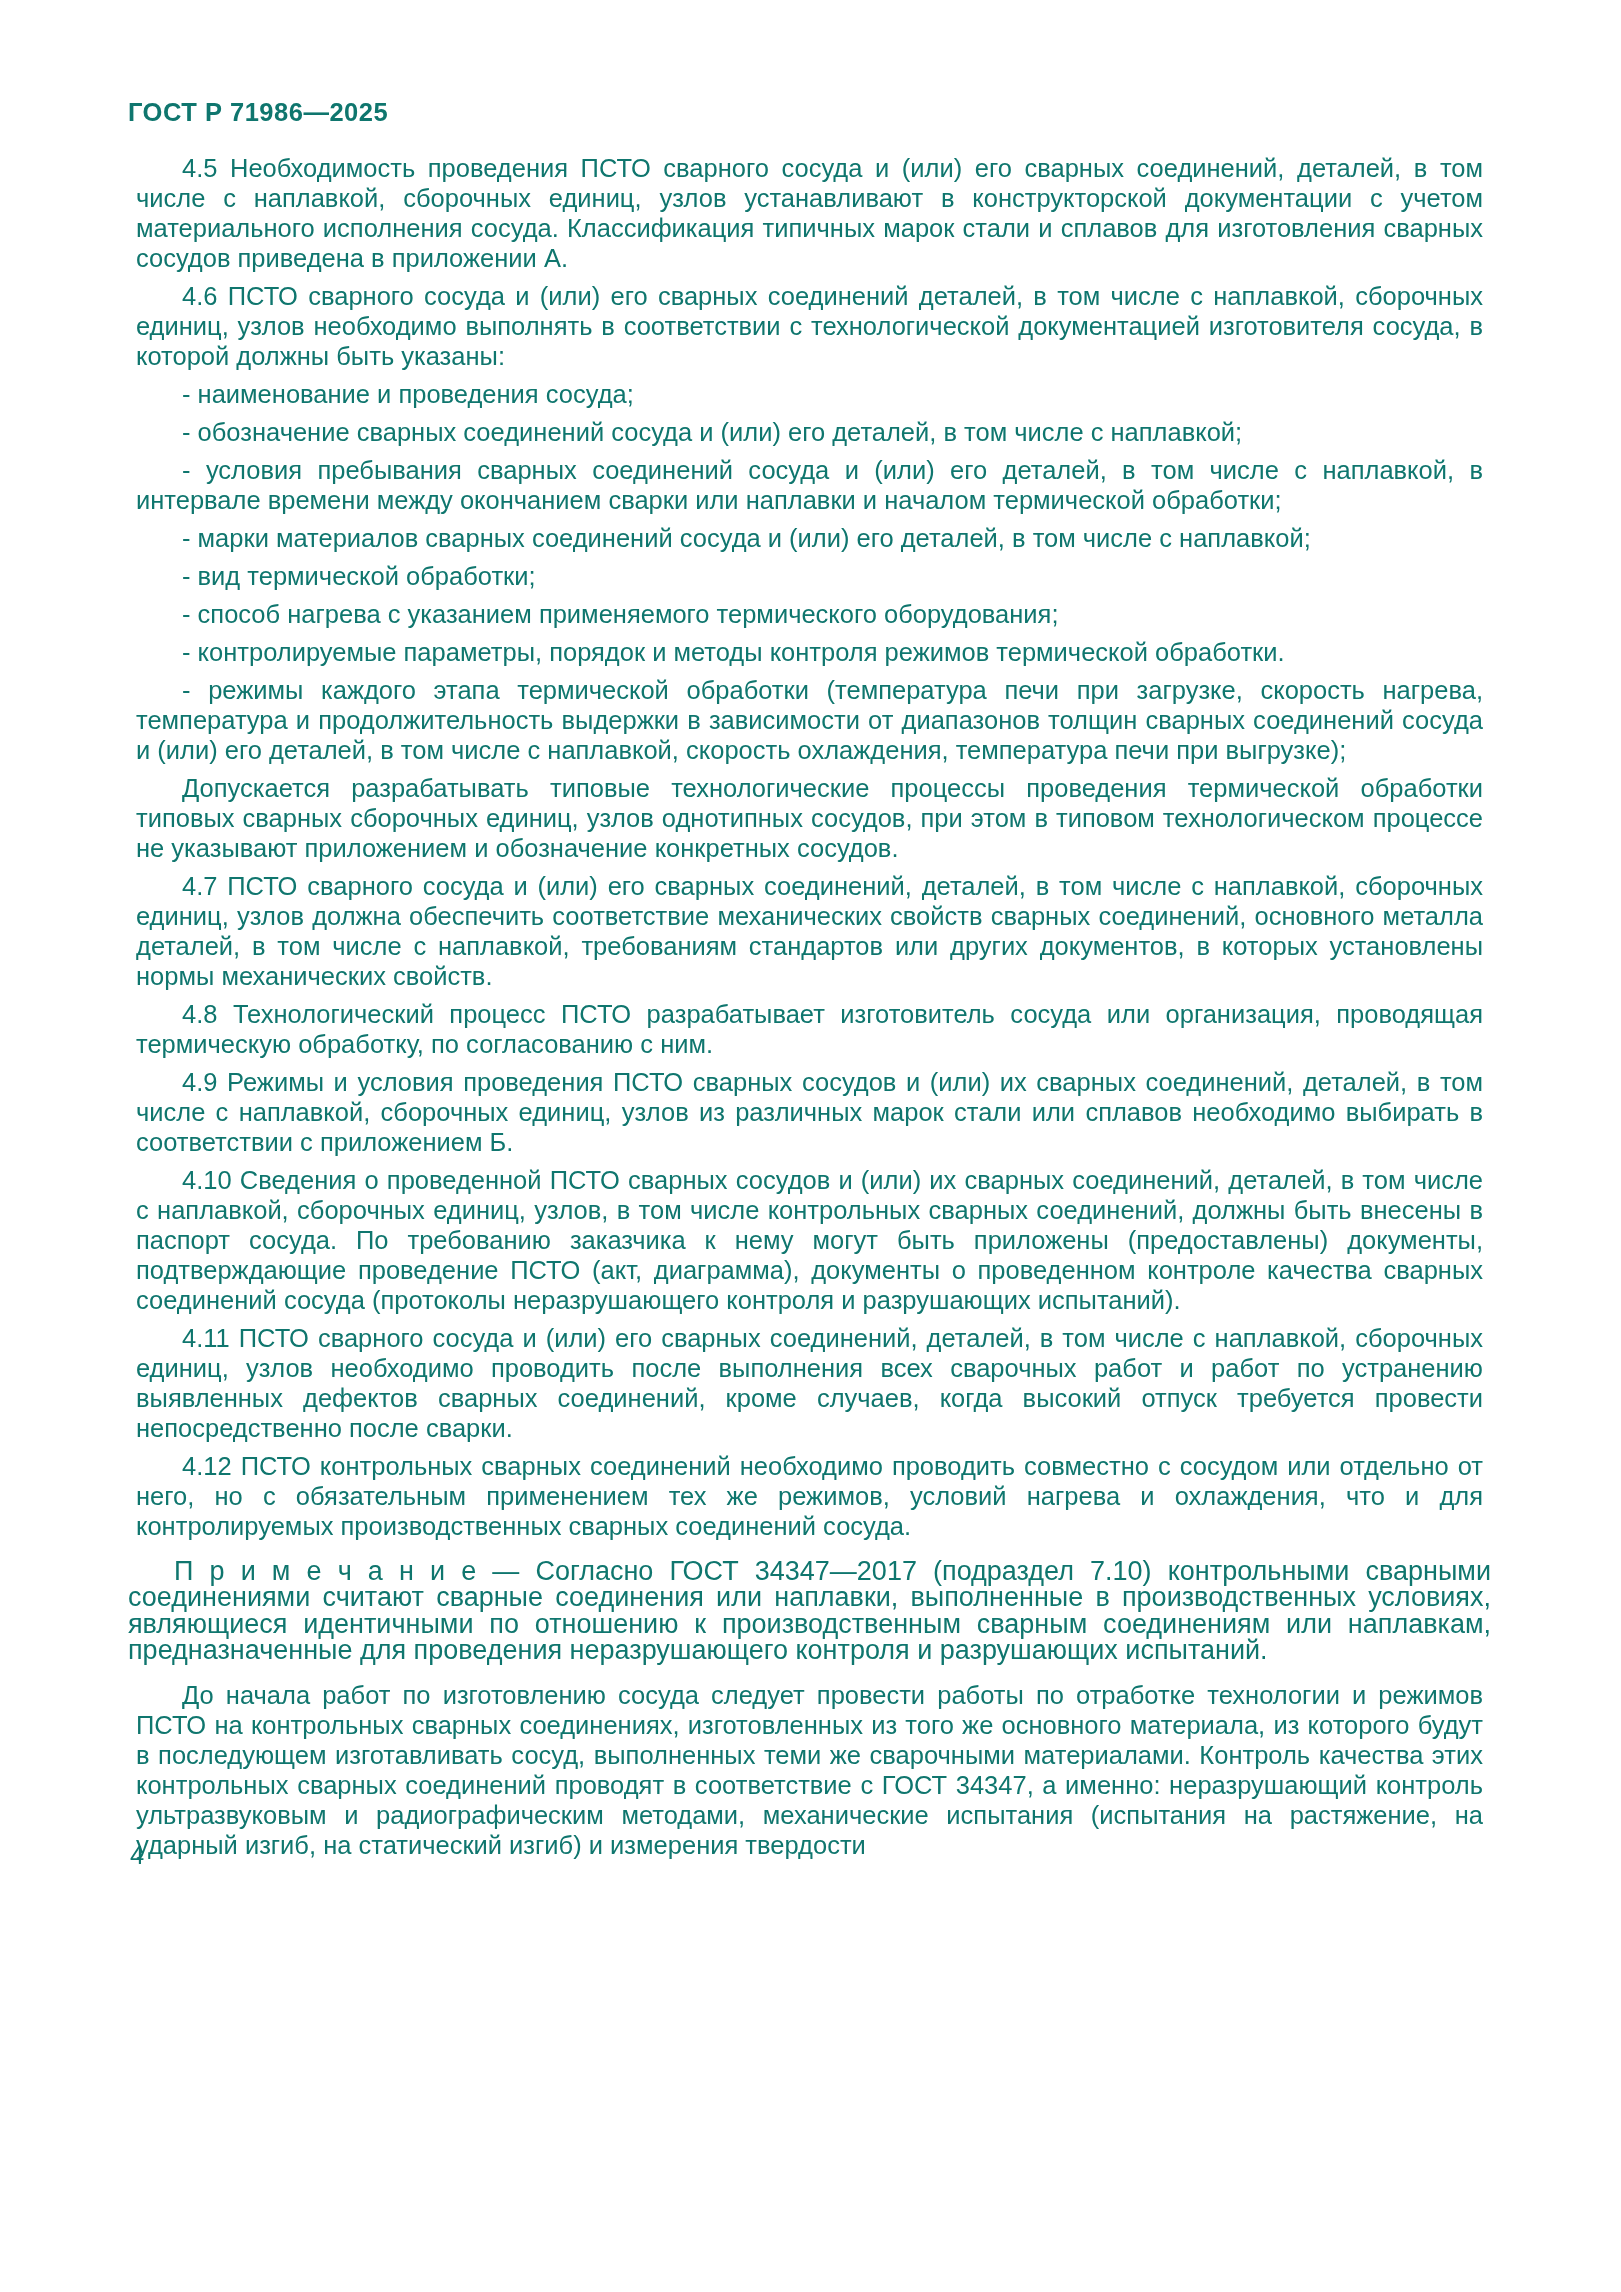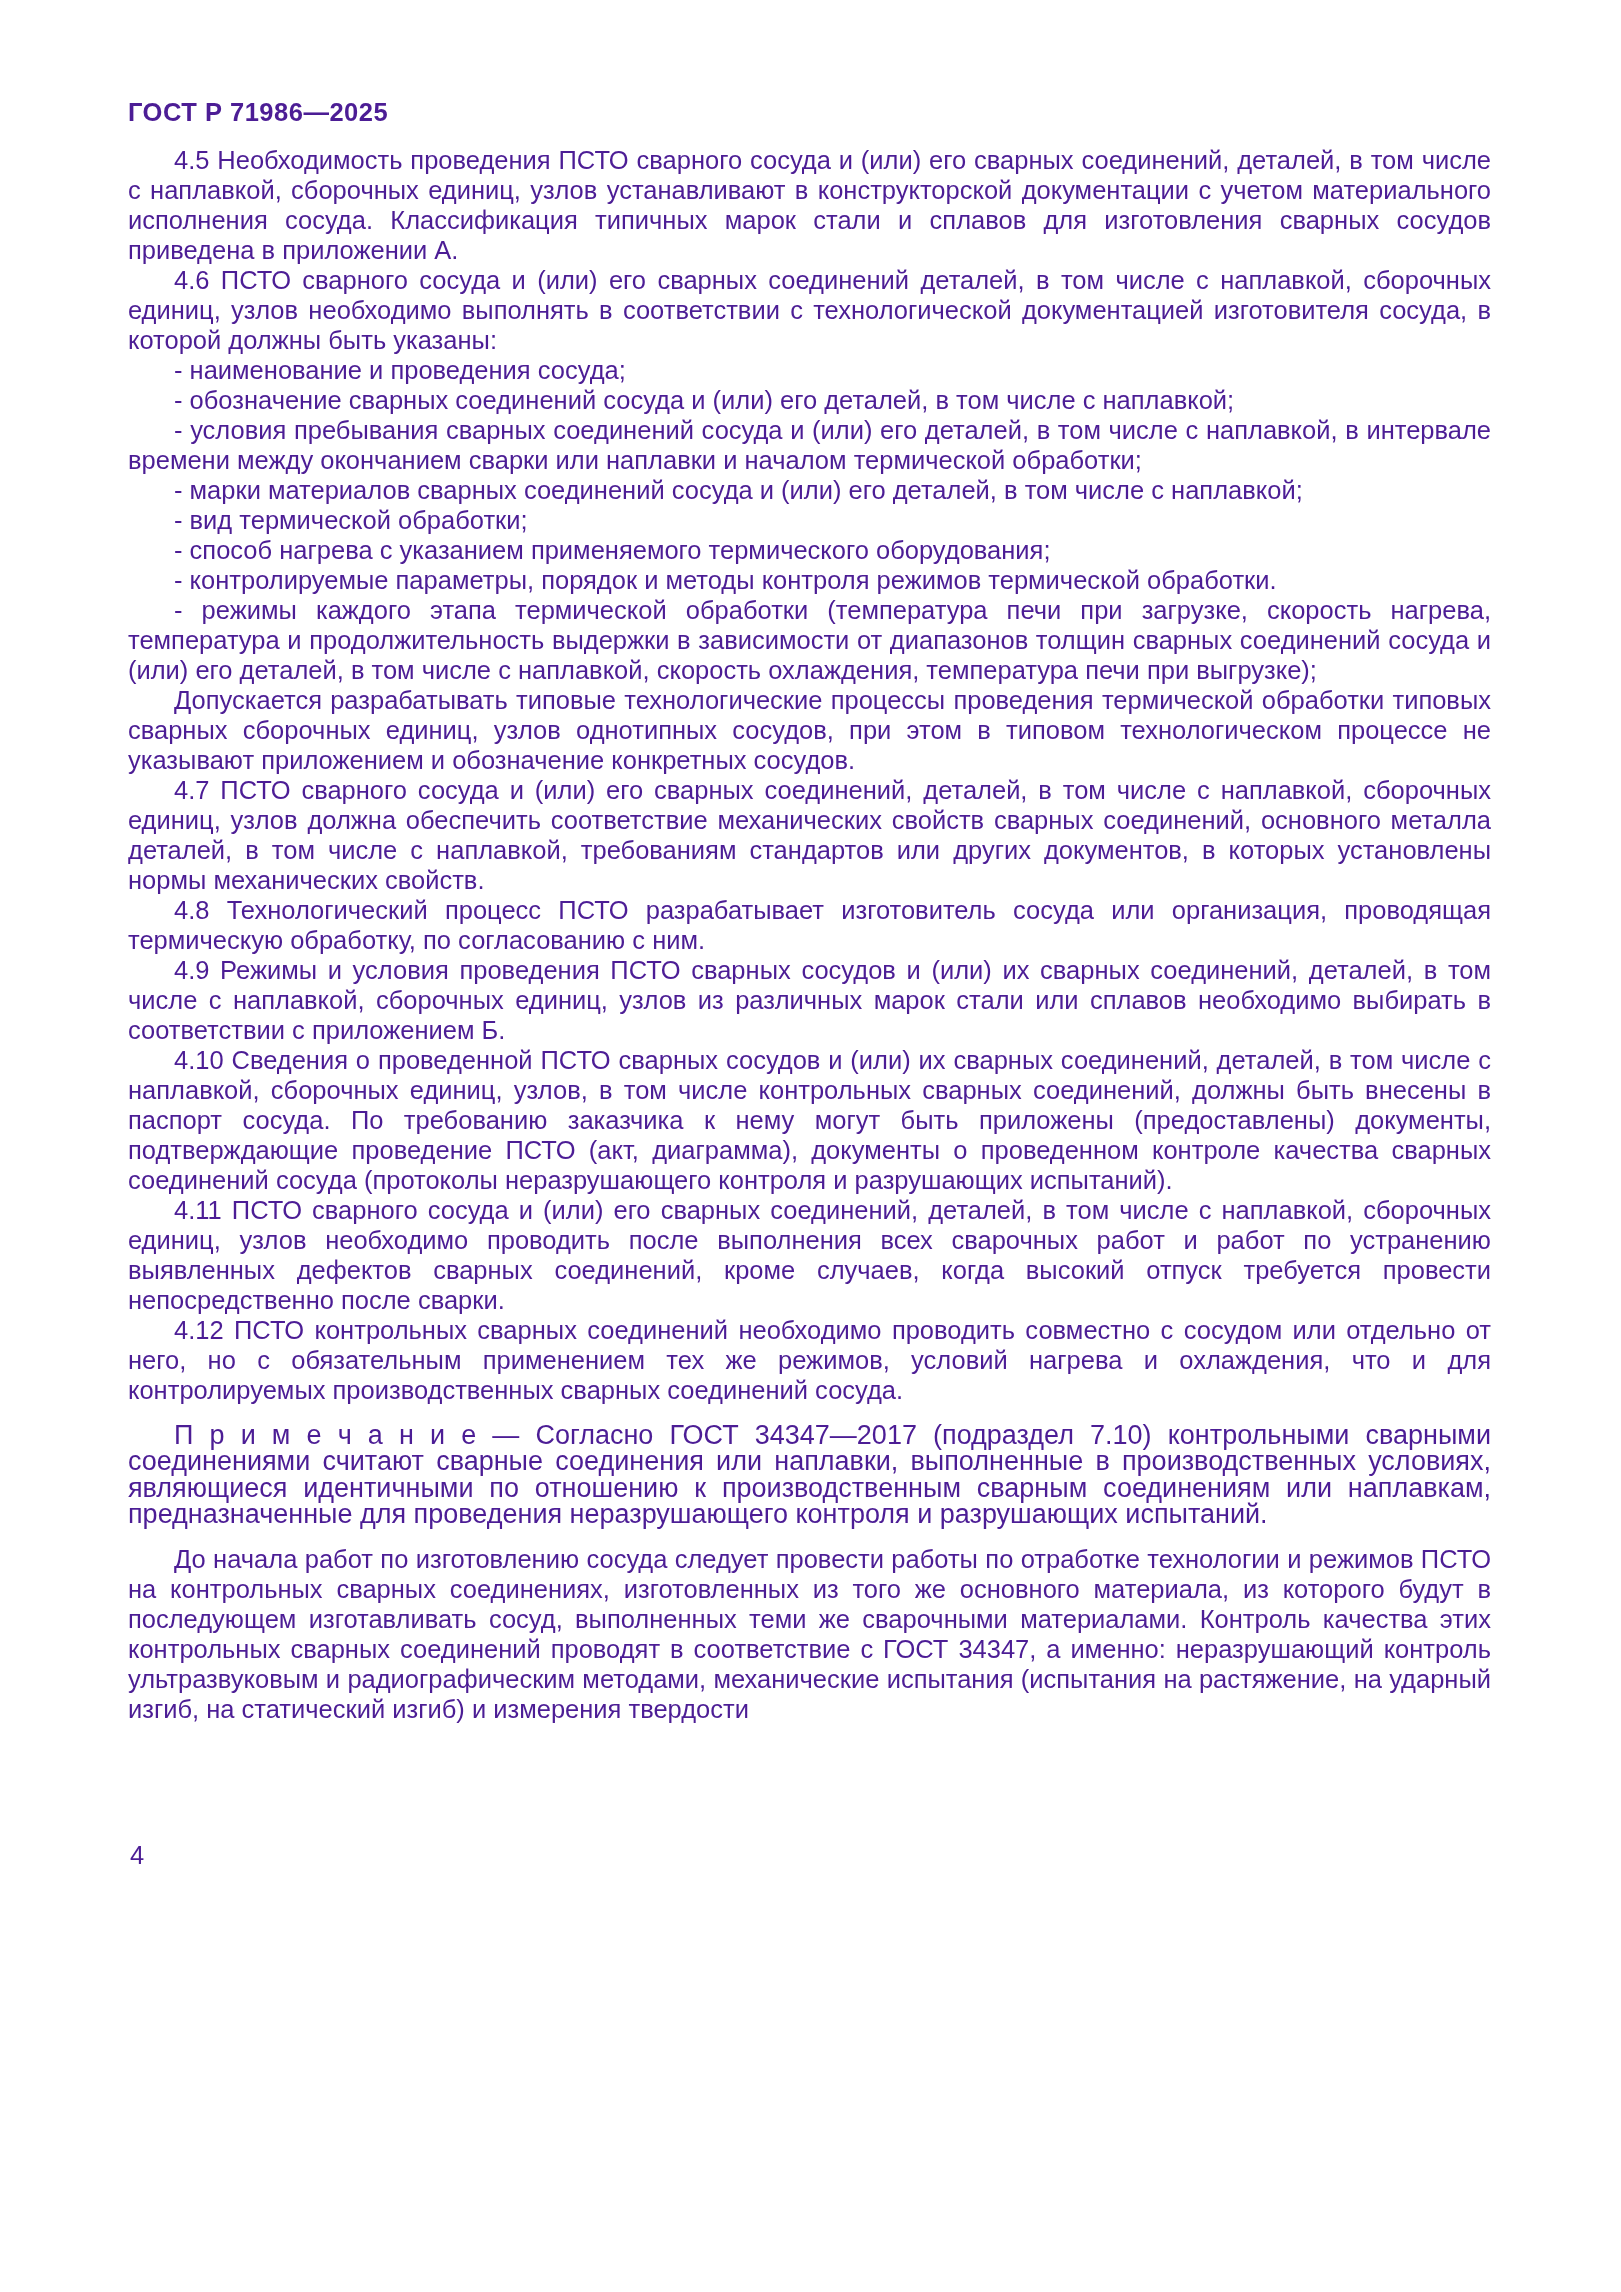--- a/index.html
+++ b/index.html
@@ -5,21 +5,21 @@
   html, body {
     margin: 0;
     padding: 0;
     background: #ffffff;
   }
   .page {
     position: relative;
     width: 1621px;
     height: 2293px;
     background: #ffffff;
-    color: #4c1d95;
+    color: #0f766e;
     font-family: "Liberation Sans", sans-serif;
     overflow: hidden;
   }
   .running-header {
     position: absolute;
     left: 128px;
     top: 98px;
     font-size: 25.5px;
     font-weight: 700;
     letter-spacing: 0.5px;
@@ -29,21 +29,21 @@
     left: 128px;
     top: 145px;
     width: 1363px;
     font-size: 25.5px;
     line-height: 30px;
     text-align: justify;
     hyphens: auto;
     -webkit-hyphens: auto;
   }
   .content p {
-    margin: 0;
+    margin: 8px;
     text-indent: 46px;
   }
   .content p.note {
     font-size: 27px;
     line-height: 26.5px;
     margin: 16.7px 0 16.7px 0;
   }
   .page-number {
     position: absolute;
     left: 130px;

